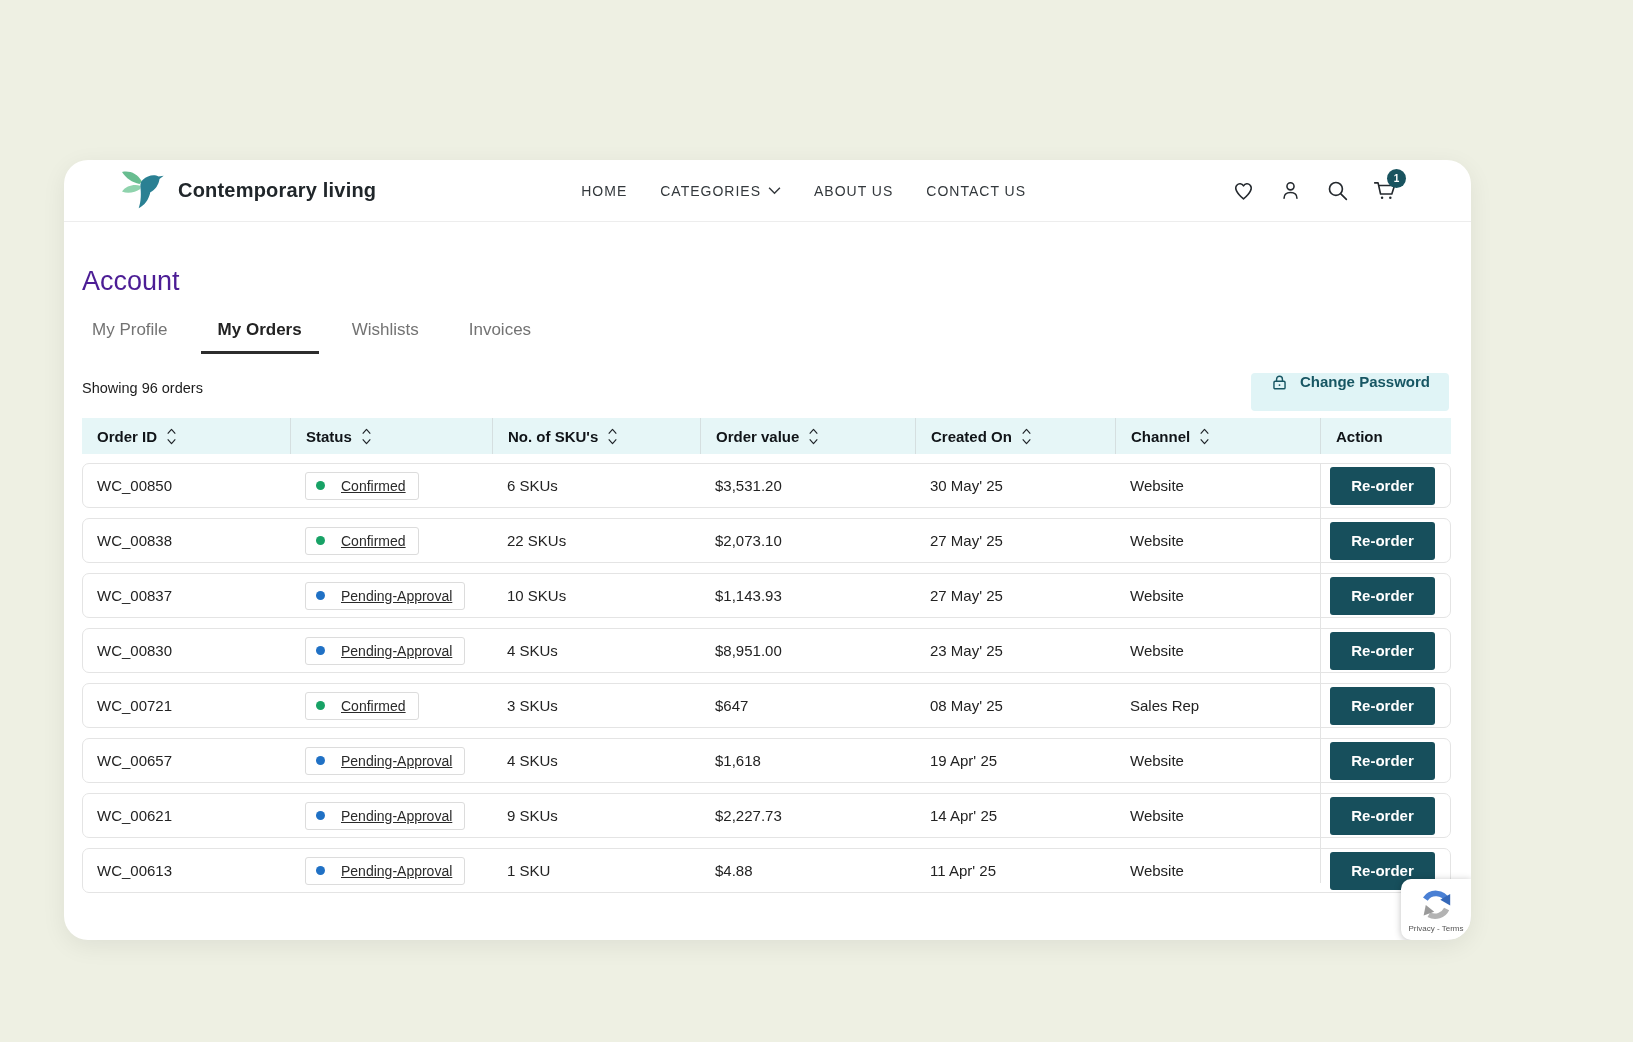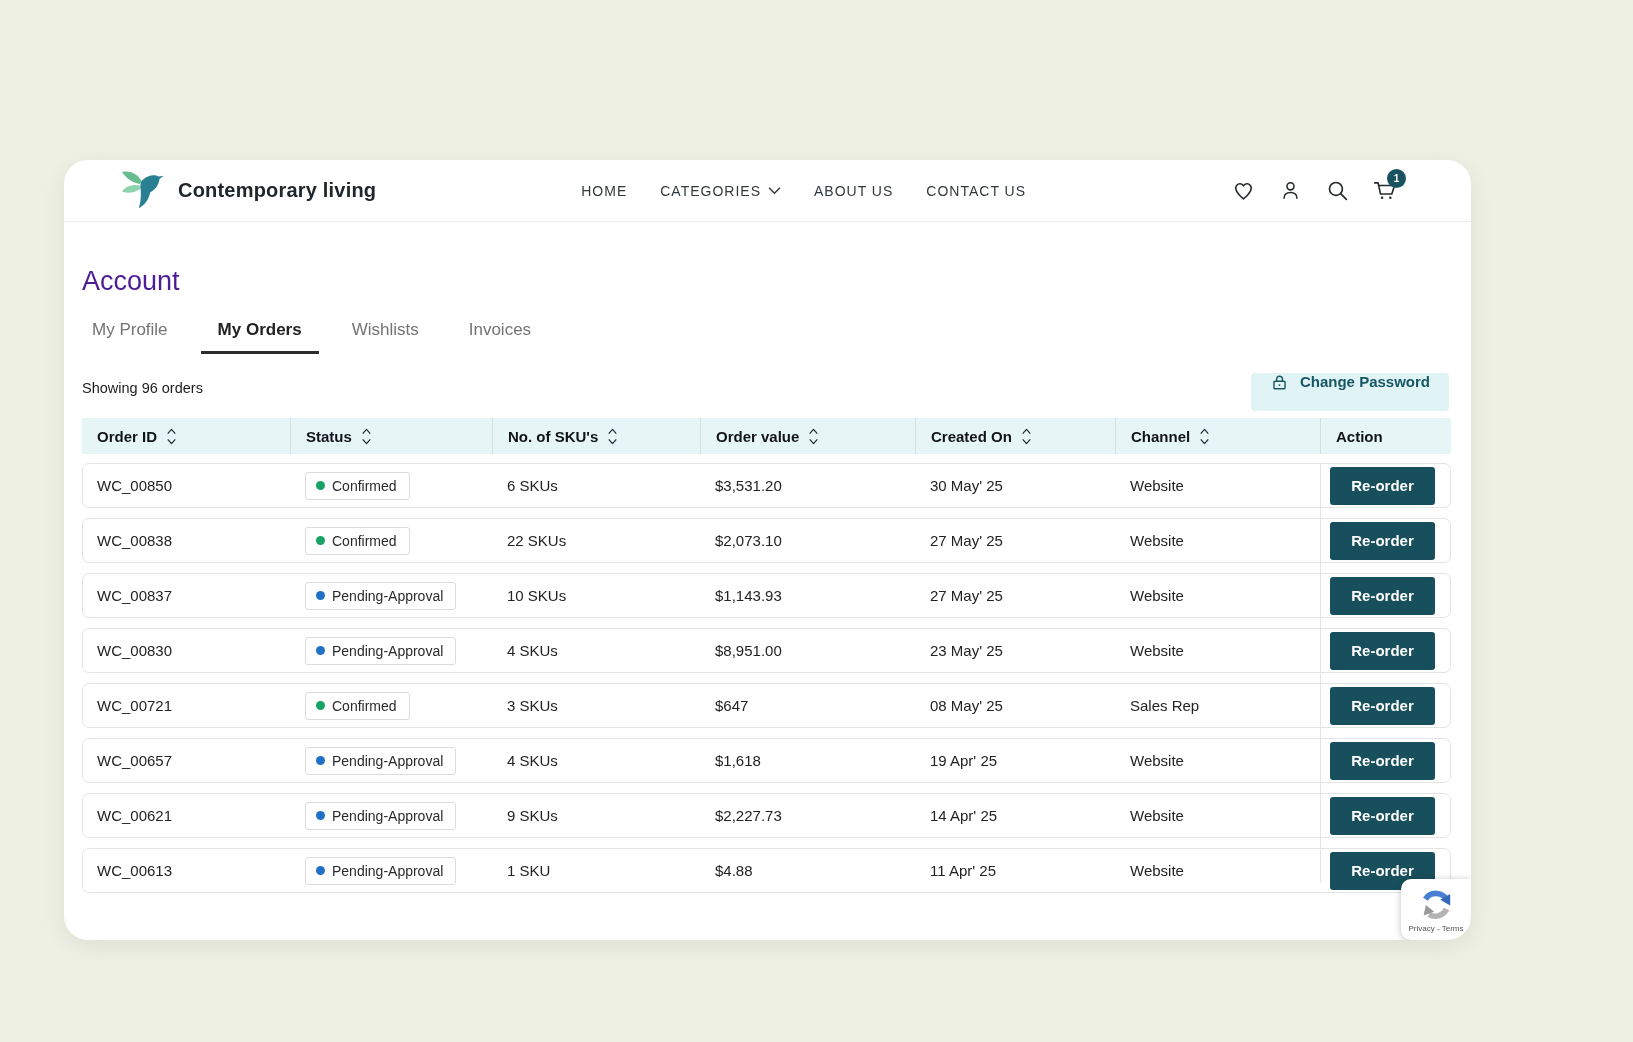--- a/index.html
+++ b/index.html
@@ -74,23 +74,23 @@
     width:1px; background:#e3e3e3;
   }
   .order-row {
     display:grid; grid-template-columns:208px 202px 208px 215px 200px 205px 1fr;
     height:45px; margin-bottom:10px; align-items:center;
     background:#fff; border:1px solid #e4e4e4; border-radius:7px;
     font-size:15px; color:#232323;
   }
   .cell { padding-left:14px; }
   .status-badge {
-    display:inline-flex; align-items:center; gap:7px;
+    display:inline-flex; align-items:center; gap:16px;
     border:1px solid #dcdcdc; border-radius:3px; background:#fff;
-    padding:5px 12px 5px 10px; font-size:14px; color:#2a2a2a;
+    padding:5px 12px 5px 10px; font-size:14px; color:#2a2a2a;text-decoration:underline;
   }
   .status-dot { width:9px; height:9px; border-radius:50%; background:#17a267; flex:none; }
   .reorder-btn {
     width:105px; height:38px; margin-left:9px;
     background:#174f5c; color:#fff; font-weight:700; font-size:15px;
     border:none; border-radius:3px; cursor:pointer; position:relative;
     font-family:"Liberation Sans", sans-serif;
   }
   
   .recaptcha-badge {

